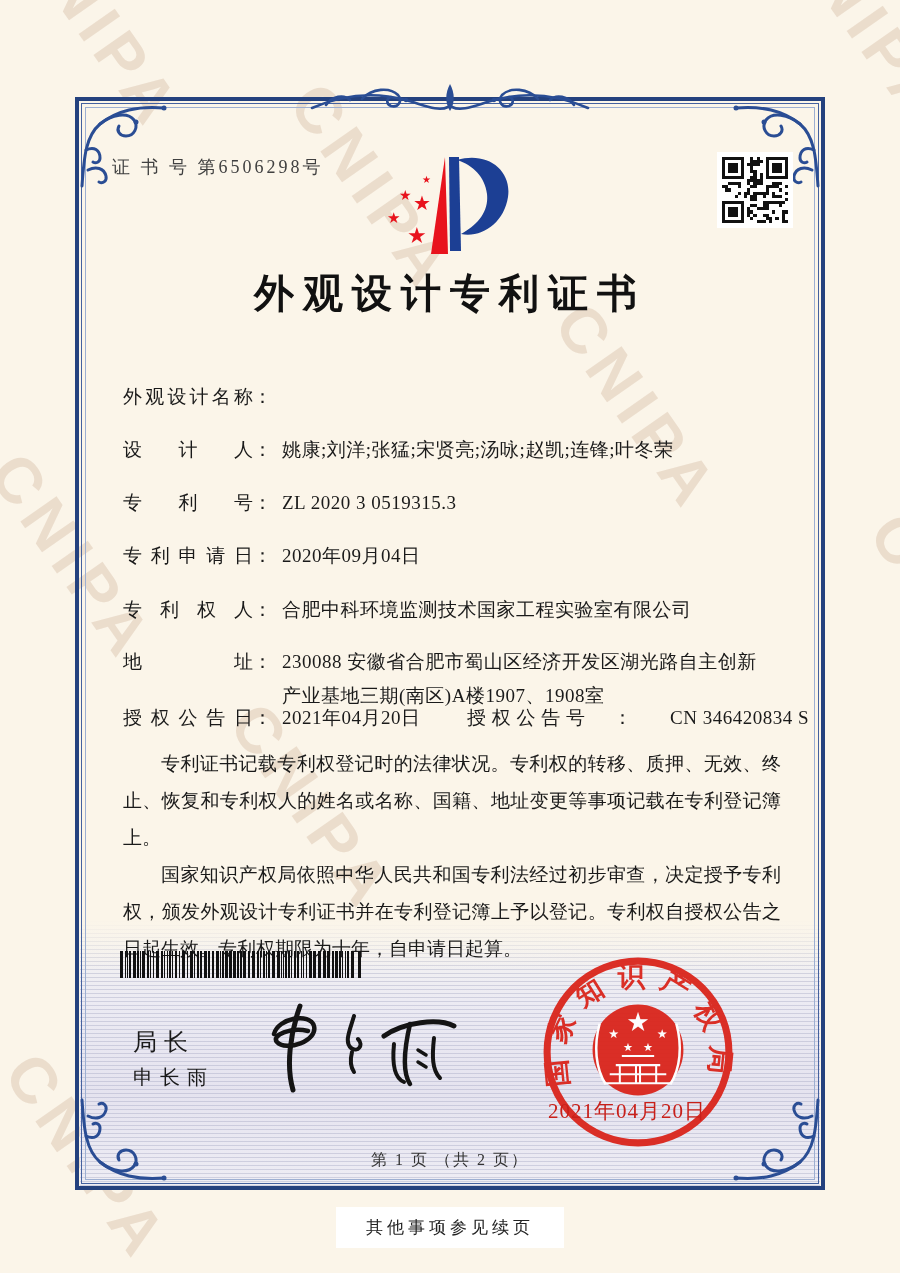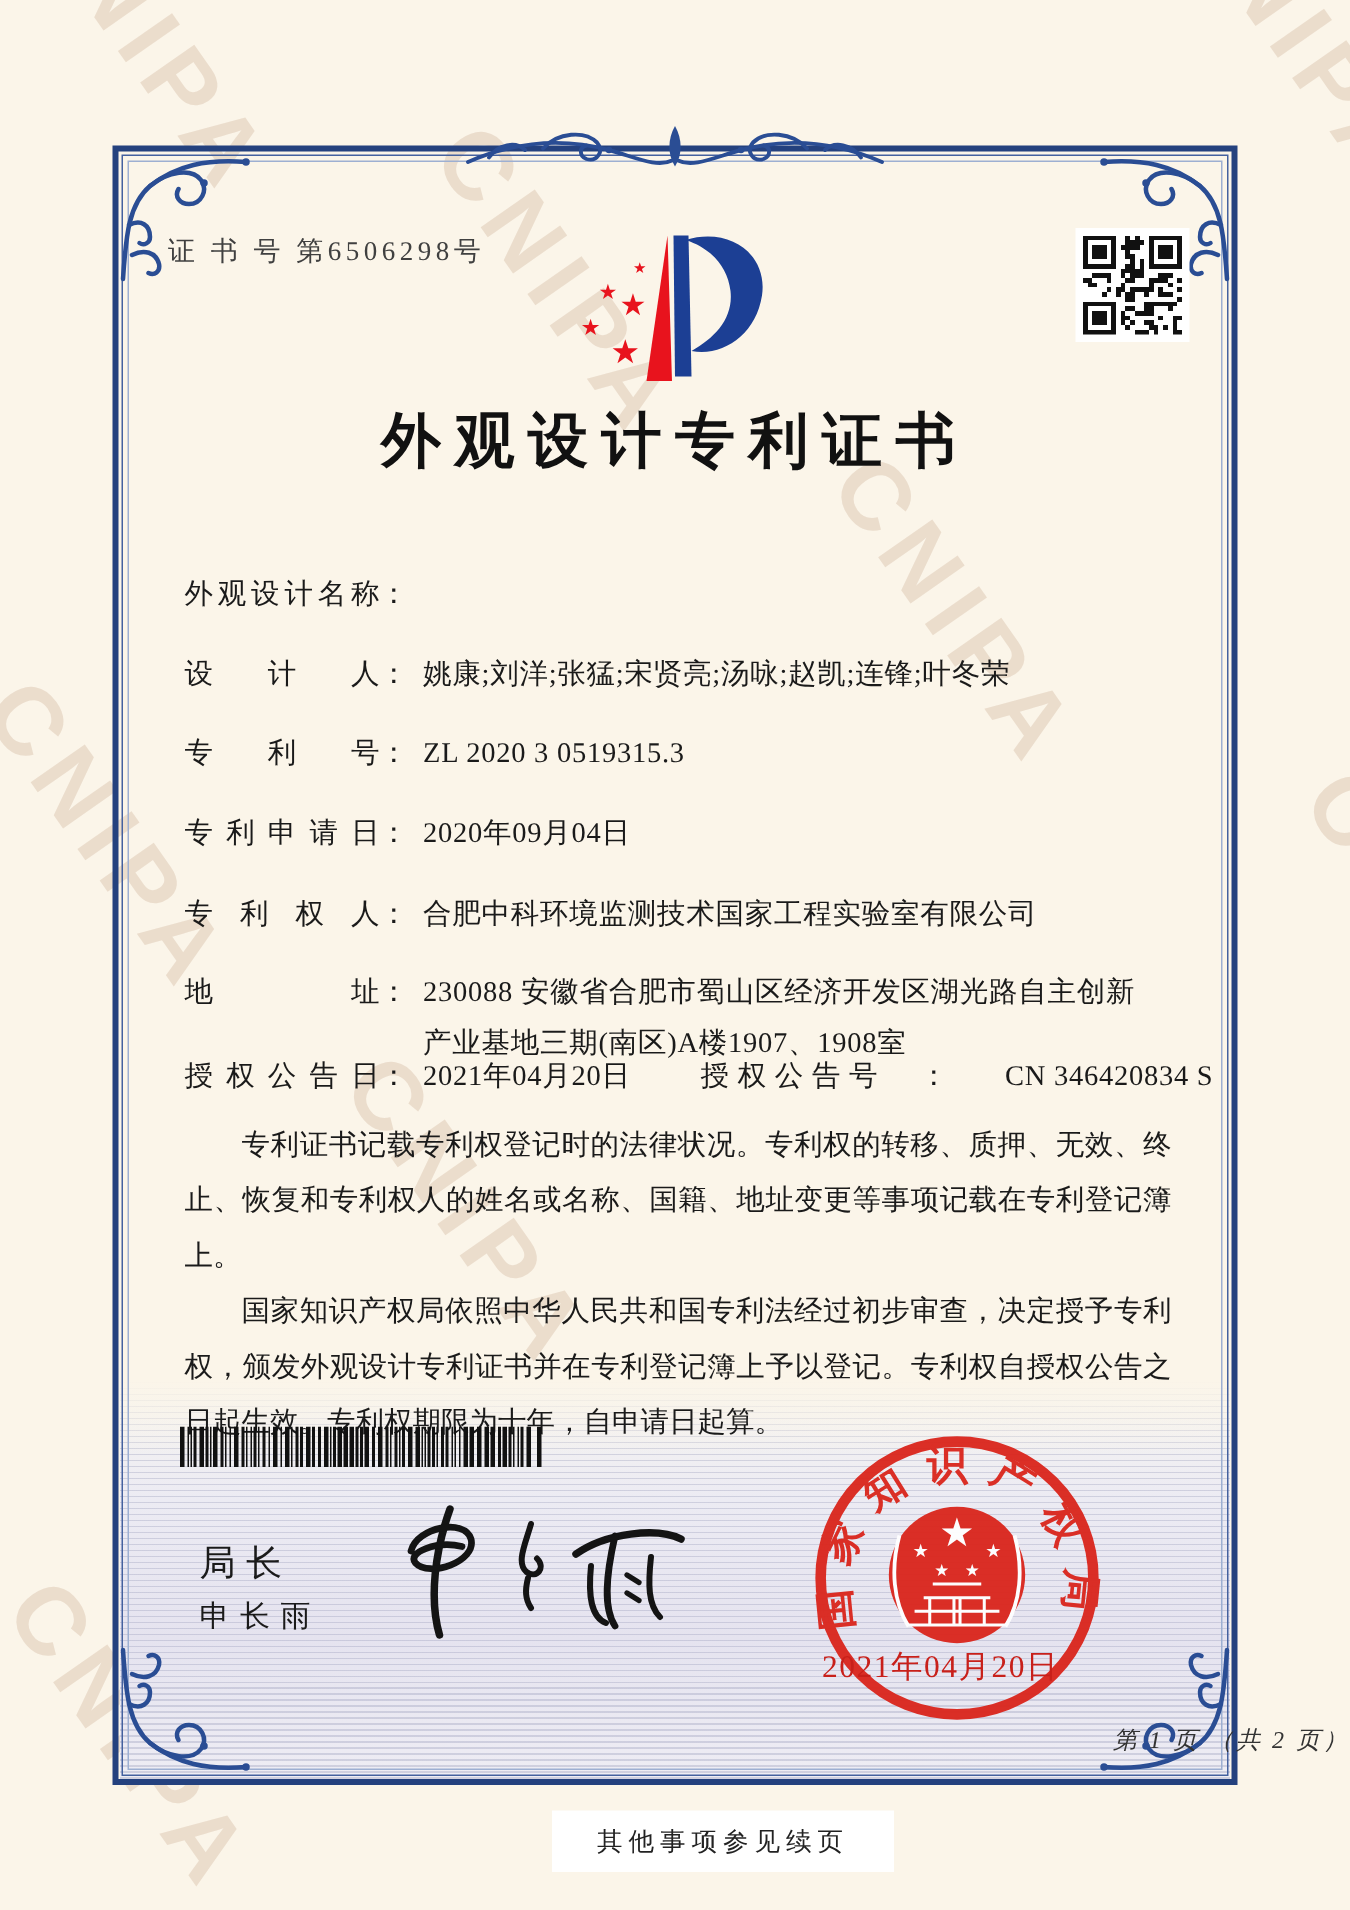--- a/index.html
+++ b/index.html
@@ -41,24 +41,24 @@
              line-height:37px;text-align:justify;}
   .body-text p{margin:0;text-indent:2em;}
   
   .barcode{position:absolute;left:120px;top:951px;z-index:3;}
   .sign-title{position:absolute;left:133px;top:1026px;z-index:3;font-size:24px;letter-spacing:7px;}
   .sign-name{position:absolute;left:133px;top:1064px;z-index:3;font-size:20px;letter-spacing:7px;}
   .signature{position:absolute;left:248px;top:994px;z-index:3;}
   .seal{position:absolute;left:537px;top:951px;width:202px;height:202px;z-index:4;opacity:.95;}
   .seal-date{position:absolute;left:548px;top:1097px;z-index:5;font-size:21px;color:#c8201a;
              letter-spacing:1px;white-space:nowrap;}
-  .page-info{position:absolute;left:0;right:0;top:1150px;z-index:3;text-align:right;
-             font-size:16px;letter-spacing:2px;color:#333;font-style:italic;}
+  .page-info{position:absolute;left:0;right:0;top:1150px;z-index:3;text-align:center;
+             font-size:16px;letter-spacing:2px;color:#333;}
   .note-strip{position:absolute;left:50%;transform:translateX(-50%);top:1207px;z-index:3;
-              background:#ffffff;padding:9px 30px;font-size:17px;letter-spacing:4px;color:#222;margin-left:32px;}
+              background:#ffffff;padding:9px 30px;font-size:17px;letter-spacing:4px;color:#222;}
 </style>
 </head>
 <body>
 
 <span class="wm" style="left:-18px;top:-12px">CNIPA</span>
 <span class="wm" style="left:255px;top:150px">CNIPA</span>
 <span class="wm" style="left:750px;top:-15px">CNIPA</span>
 <span class="wm" style="left:-45px;top:520px">CNIPA</span>
 <span class="wm" style="left:520px;top:370px">CNIPA</span>
 <span class="wm" style="left:195px;top:770px">CNIPA</span>

